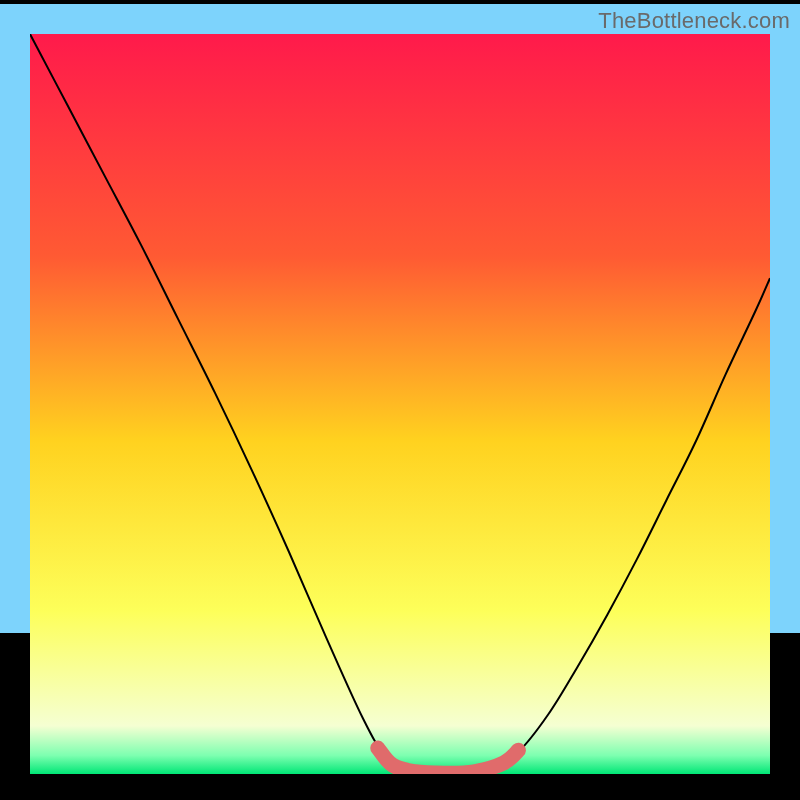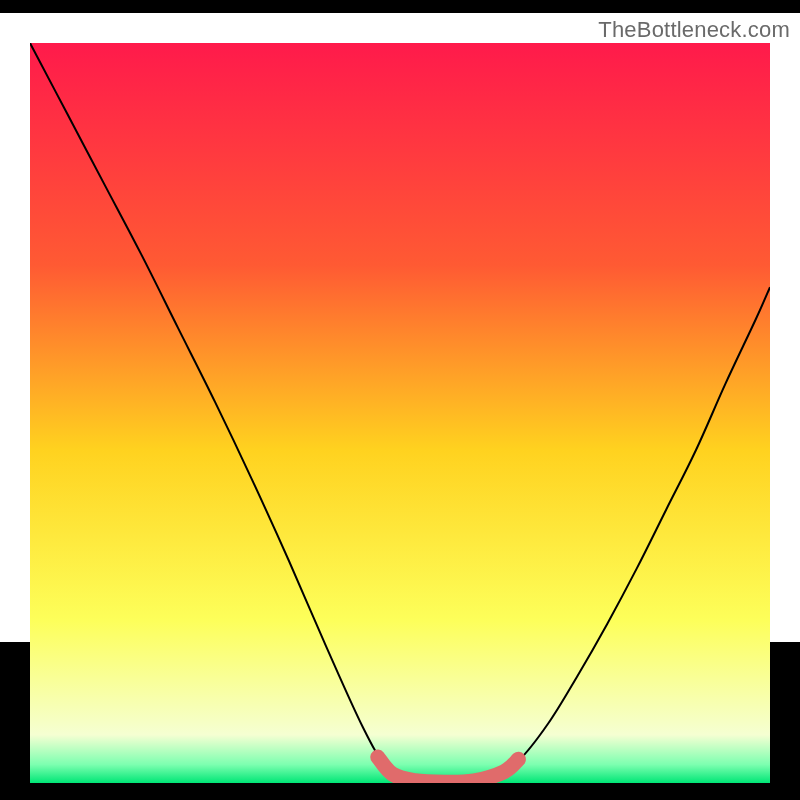--- a/index.html
+++ b/index.html
@@ -7,24 +7,24 @@
     padding: 0;
     width: 800px;
     height: 800px;
     background: #000;
     overflow: hidden;
     font-family: Arial, Helvetica, sans-serif;
   }
   .frame {
     position: absolute;
     left: 0;
-    top: 13px;
+    top: 4px;
     width: 800px;
     height: 629px;
-    background: #ffffff;
+    background: #7dd3fc;
   }
   .watermark {
     position: absolute;
     top: 4px;
     right: 10px;
     color: #6a6a6a;
     font-size: 22px;
     font-weight: 500;
     letter-spacing: 0.2px;
     z-index: 10;

